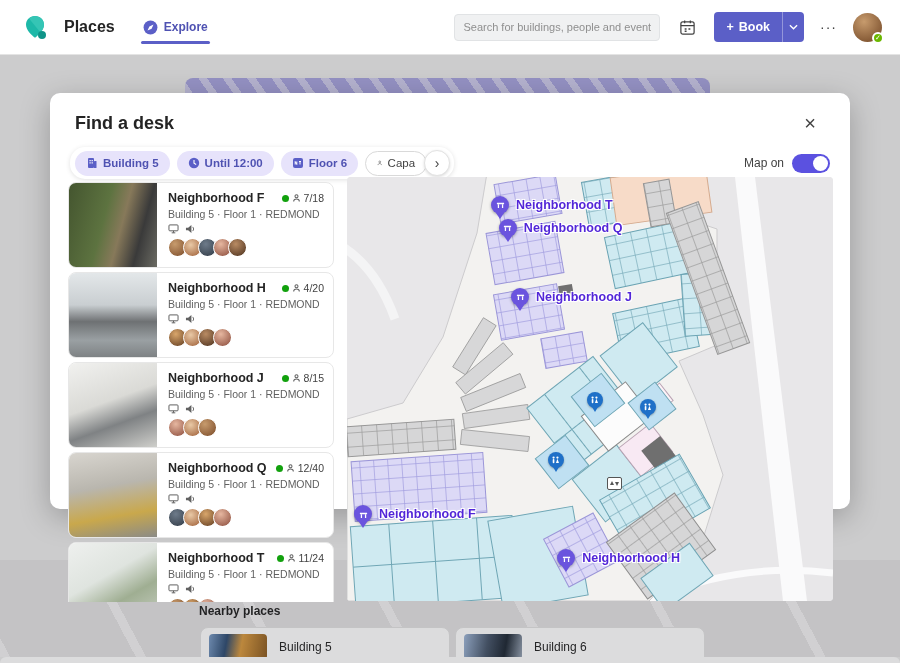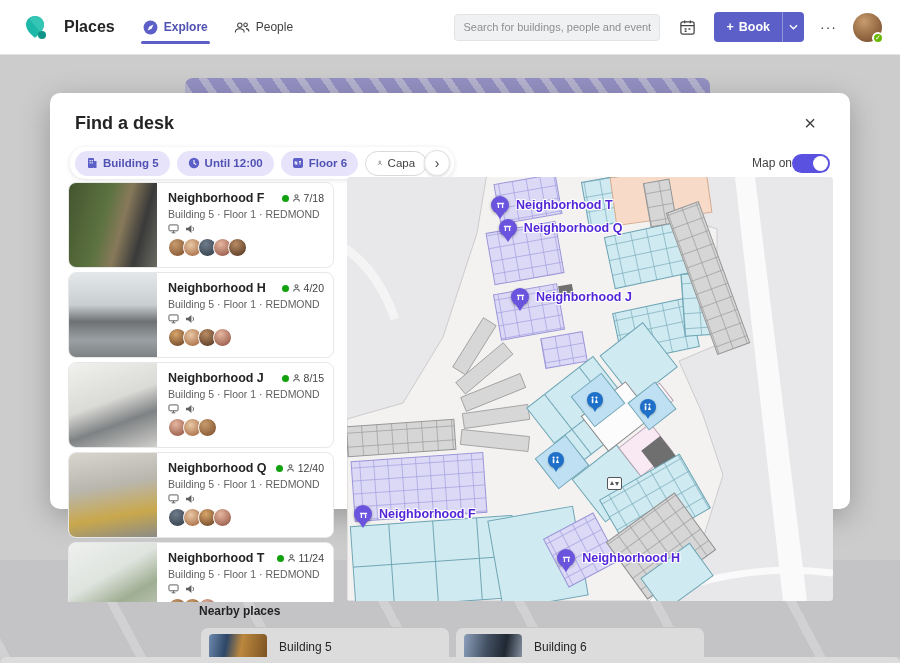--- a/index.html
+++ b/index.html
@@ -41,21 +41,21 @@
 
   
   .modal { position:absolute; left:50px; top:38px; width:800px; height:416px; background:#fff; border-radius:10px; box-shadow:0 8px 30px rgba(0,0,0,.25); z-index:10; }
   .modal-title { position:absolute; left:25px; top:20px; font-size:18px; font-weight:700; color:#242424; }
   .modal-close { position:absolute; right:26px; top:16px; width:28px; height:28px; border:none; background:none; font-size:20px; color:#424242; cursor:pointer; }
   .filter-row { position:absolute; left:20px; top:54px; right:20px; display:flex; align-items:center; }
   .filterbar { display:flex; align-items:center; gap:7px; background:#fff; border-radius:15px; padding:3px 4px 3px 5px; box-shadow:0 1px 5px rgba(0,0,0,.12); }
   .chip { display:inline-flex; align-items:center; gap:5px; height:25px; padding:0 11px; border-radius:13px; background:#e7e3fb; color:#4f52b2; font-size:11.5px; font-weight:600; cursor:pointer; white-space:nowrap; }
   .chip.neutral { background:#fff; border:1px solid #d9d9d9; color:#424242; font-weight:400; max-width:62px; overflow:hidden; }
   .chip-more { width:26px; height:26px; border-radius:50%; background:#fff; border:1px solid #e2e2e2; box-shadow:0 1px 3px rgba(0,0,0,.14); color:#424242; font-size:14px; line-height:1; cursor:pointer; margin-left:-10px; }
-  .map-toggle { margin-left:auto; display:flex; align-items:center; gap:0; }
+  .map-toggle { margin-left:auto; display:flex; align-items:center; gap:8px; }
   .map-toggle .lbl { font-size:12px; color:#424242; }
   .switch { position:relative; width:38px; height:19px; border-radius:10px; background:#5b51e0; cursor:pointer; }
   .switch .knob { position:absolute; right:2px; top:2px; width:15px; height:15px; border-radius:50%; background:#fff; }
 
   
   .list { position:absolute; left:18px; top:89px; width:266px; height:420px; overflow:hidden; display:flex; flex-direction:column; gap:4px; }
   .item { flex:0 0 86px; display:flex; background:#fff; border:1px solid #e7e7e7; border-radius:8px; overflow:hidden; cursor:pointer; }
   .item .photo { width:88px; height:100%; flex:none; }
   .p1 { background:linear-gradient(105deg,#44552f 0%,#5d7340 40%,#87795a 58%,#3a3a3a 78%,#6b6b63 100%); }
   .p2 { background:linear-gradient(180deg,#e3e7e9 0%,#c9ced1 38%,#6e7173 58%,#9aa0a3 80%,#7e8284 100%); }
@@ -102,29 +102,20 @@
     </svg>
     <span class="brand-name">Places</span>
   </div>
   <div class="tabs">
     <div class="tab active">
       <svg width="15" height="15" viewBox="0 0 16 16">
         <circle cx="8" cy="8" r="7.4" fill="#5b5fc7"></circle>
         <path d="M11.2 4.8 9.2 9.2 4.8 11.2l2-4.4z" fill="#fff"></path>
       </svg>
       <span>Explore</span>
-    </div>
-    <div class="tab">
-      <svg width="16" height="15" viewBox="0 0 18 16" fill="none" stroke="#424242" stroke-width="1.2">
-        <circle cx="6.5" cy="5.5" r="2.5"></circle>
-          <path d="M1.5 13.5c0-2.5 2.2-4 5-4s5 1.5 5 4"></path>
-        <circle cx="13" cy="5" r="2"></circle>
-          <path d="M13.5 9.3c2 .2 3.3 1.5 3.3 3.2"></path>
-      </svg>
-      <span>People</span>
     </div>
   </div>
   <div class="nav-right">
     <input class="search" type="text" placeholder="Search for buildings, people and events" style="">
     <button class="icon-btn">
       <svg width="17" height="17" viewBox="0 0 18 18" fill="none" stroke="#424242" stroke-width="1.3">
         <rect x="2" y="3" width="14" height="13" rx="2"></rect>
           <path d="M2 7h14M6 1.5v3M12 1.5v3"></path>
         <path d="M6 10.5h2M10 10.5h2M6 13h2" stroke-width="1.5"></path>
       </svg>

